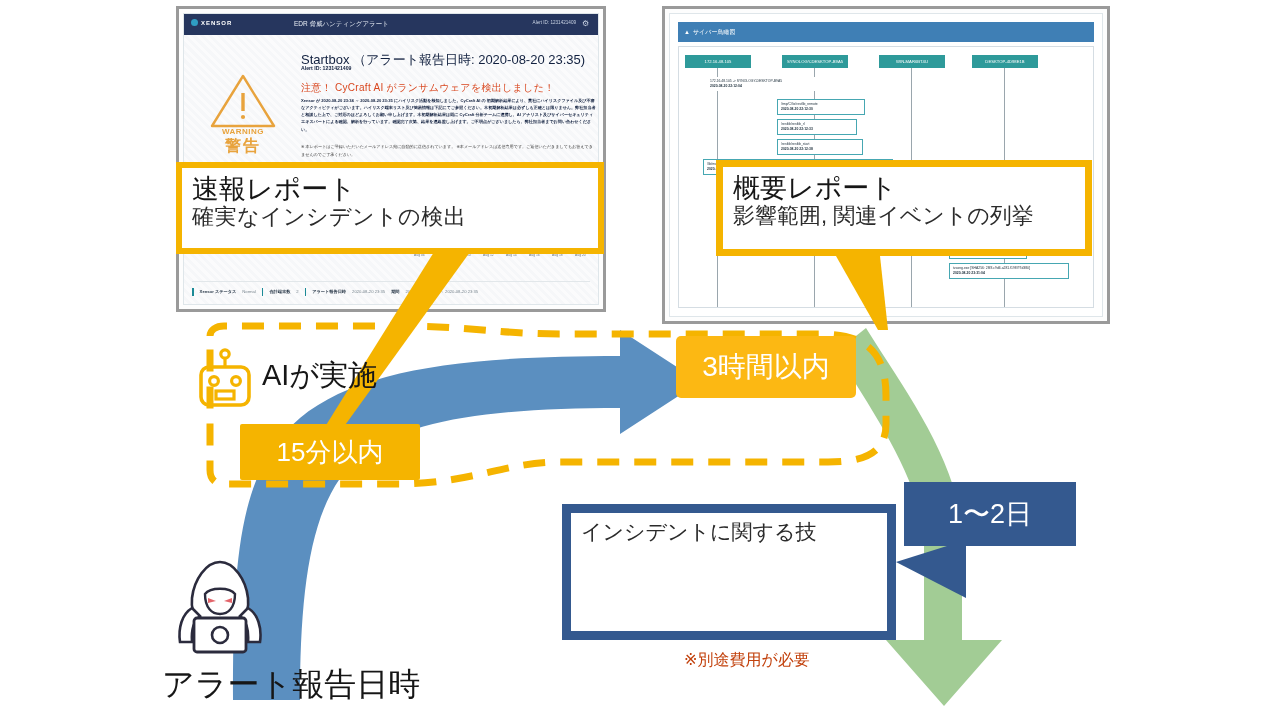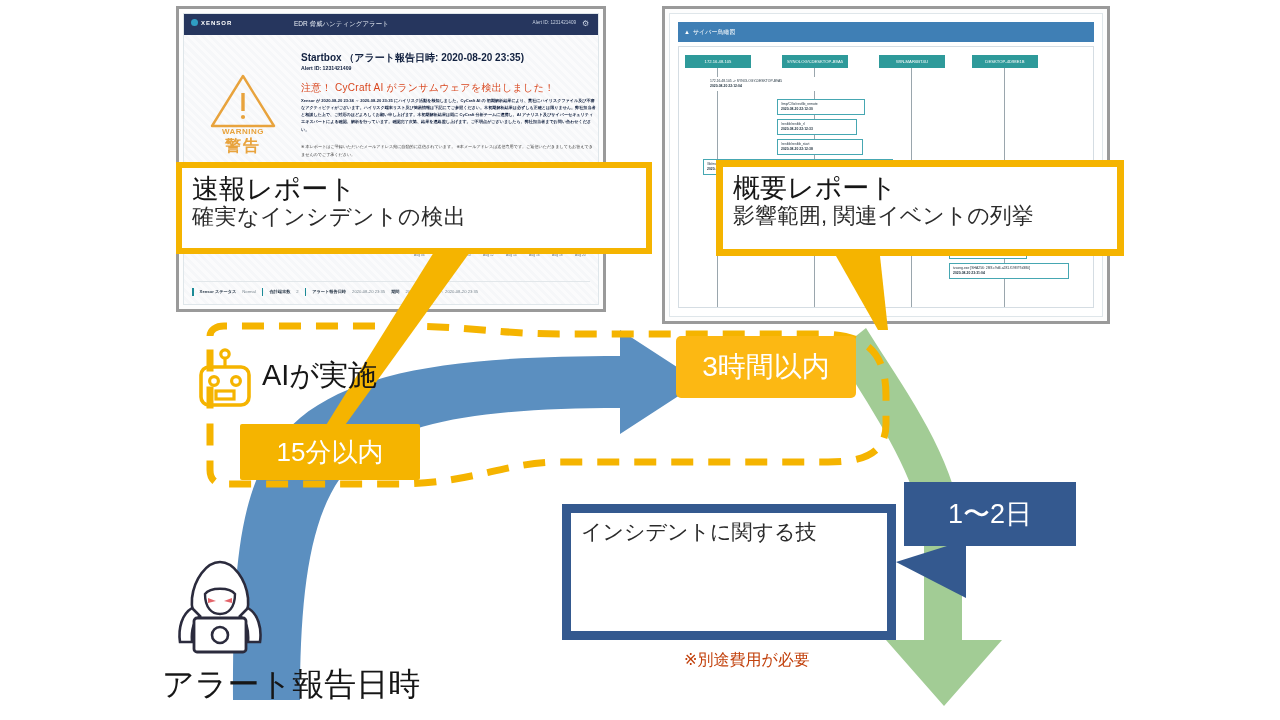--- a/index.html
+++ b/index.html
@@ -23,21 +23,21 @@
   
   #report1{left:176px;top:6px;width:430px;height:306px;}
   .r1-top{position:absolute;left:0;top:0;right:0;height:21px;background:#26365e;}
   .r1-logo{position:absolute;left:7px;top:5px;font-size:6px;color:#fff;letter-spacing:1px;font-weight:bold;display:flex;align-items:center;gap:3px;}
   .r1-logo .dot{width:7px;height:7px;border-radius:50%;background:#2f9ec4;display:inline-block;}
   .r1-title{position:absolute;left:110px;top:6px;font-size:6.5px;color:#e9eef5;}
   .r1-alertid{position:absolute;right:22px;top:6px;font-size:4.6px;color:#c8d2e2;}
   .r1-gear{position:absolute;right:7px;top:5px;width:9px;height:9px;color:#c8d2e2;font-size:8px;line-height:9px;}
   .r1-body{position:absolute;left:0;top:21px;right:0;bottom:0;background:
      repeating-linear-gradient(45deg,#fbfbfc 0 3px,#f6f7f9 3px 6px);}
-  .r1-head{position:absolute;left:117px;top:16px;font-size:10px;font-weight:bold;color:#11203f;}
+  .r1-head{position:absolute;left:117px;top:16px;font-size:13px;font-weight:normal;color:#11203f;}
   .r1-sub{position:absolute;left:117px;top:30px;font-size:5.2px;font-weight:bold;color:#11203f;}
   .r1-warnline{position:absolute;left:117px;top:46px;font-size:10px;font-weight:normal;color:#d9471f;letter-spacing:.3px;}
   .r1-para{position:absolute;left:117px;top:62px;width:295px;font-size:4.1px;line-height:1.75;color:#11203f;font-weight:bold;}
   .r1-note{position:absolute;left:117px;top:108px;width:295px;font-size:4.1px;line-height:1.9;color:#333;}
   .r1-hr{position:absolute;left:58px;right:14px;top:134px;height:1px;background:#d7dde2;}
   
   .tri{position:absolute;left:26px;top:38px;width:66px;height:56px;}
   .tri svg{display:block;}
   .warnword{position:absolute;left:22px;top:92px;width:74px;text-align:center;font-size:8px;font-weight:bold;color:#e8a33d;letter-spacing:.5px;}
   .warnjp{position:absolute;left:22px;top:101px;width:74px;text-align:center;font-size:16px;font-weight:bold;color:#e8a33d;letter-spacing:2px;}
@@ -65,24 +65,24 @@
 
   
   #flow{position:absolute;left:0;top:0;width:1280px;height:720px;}
 
   
   .card{position:absolute;box-sizing:border-box;}
   .card .inner{background:#fff;width:100%;height:100%;box-sizing:border-box;padding:6px 10px 4px 10px;}
   .card .t1{font-size:27px;color:#161616;line-height:1.12;white-space:nowrap;}
   .card .t2{font-size:22px;color:#2b2b2b;line-height:1.22;}
 
-  #card-flash{left:176px;top:162px;width:476px;height:92px;background:#f5b400;padding:6px;}
+  #card-flash{left:176px;top:162px;width:428px;height:92px;background:#f5b400;padding:6px;}
   #card-flash .t2{letter-spacing:.5px;}
 
-  #card-summary{left:716px;top:160px;width:408px;height:96px;background:#f5b400;padding:7px;}
+  #card-summary{left:716px;top:160px;width:376px;height:96px;background:#f5b400;padding:7px;}
 
   #card-analyst{left:562px;top:504px;width:334px;height:136px;background:#34598f;padding:9px;}
   #card-analyst .t1{font-size:25px;}
   #card-analyst .t2{font-size:21px;}
 
   
   .badge{position:absolute;display:flex;align-items:center;justify-content:center;color:#fff;box-sizing:border-box;}
   #badge-15{left:240px;top:424px;width:180px;height:56px;background:#f5b400;font-size:26px;border-radius:2px;}
   #badge-3h{left:676px;top:336px;width:180px;height:62px;background:#fcb813;font-size:28px;border-radius:5px;}
   #badge-12d{left:904px;top:482px;width:172px;height:64px;background:#34598f;font-size:27px;}

